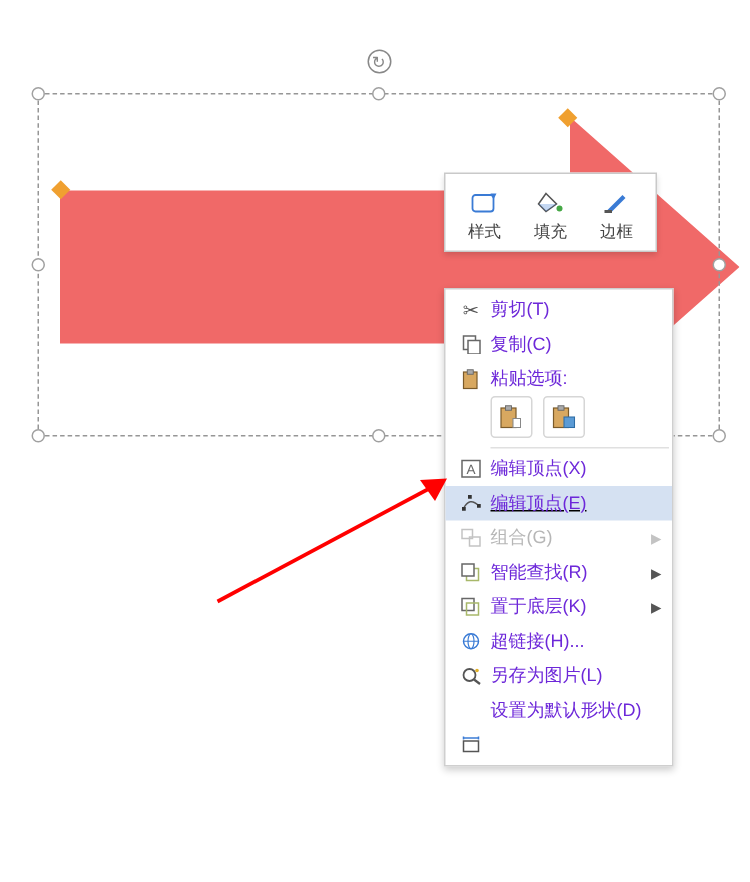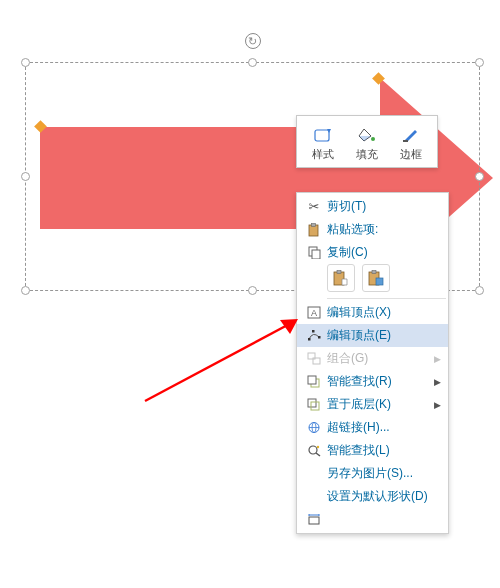--- a/index.html
+++ b/index.html
@@ -31,25 +31,25 @@
   
   
   .mini-toolbar { position: absolute; left: 296px; top: 115px; width: 142px; height: 53px; background: #fff; border: 1px solid #c9c9c9; box-shadow: 0 2px 4px rgba(0,0,0,0.15); display: flex; align-items: flex-end; justify-content: space-around; padding: 3px 4px; }
   .mini-btn { display: flex; flex-direction: column; align-items: center; gap: 1px; cursor: pointer; padding: 2px 2px; }
   .mini-btn .mic { width: 22px; height: 22px; display:flex;align-items:center;justify-content:center; }
   .mini-btn span { font-size: 11px; color: #444; }
   
   
   .ctx-menu { position: absolute; left: 296px; top: 192px; width: 153px; background: #fff; border: 1px solid #cfcfcf; box-shadow: 0 2px 5px rgba(0,0,0,0.2); padding: 2px 0; }
   .ctx-item { display: flex; align-items: center; height: 23px; padding: 0 4px 0 4px; cursor: default; position: relative; }
-  .ctx-item.hover { background: #d5e1f2; }
+  .ctx-item.hover { background: #d5e1f2; text-decoration: underline; }
   .ctx-item.disabled { color: #b6b6b6; }
   .ctx-item .ic { width: 26px; display:flex; align-items:center; justify-content:center; color:#555; font-size:13px; }
   .ctx-item.disabled .ic { color:#c3c3c3; }
-  .ctx-item .lbl { flex: 1; font-size: 12px; color: #0369a1; white-space: nowrap; }
+  .ctx-item .lbl { flex: 1; font-size: 12px; color: #6d28d9; white-space: nowrap; }
   .ctx-item.disabled .lbl { color:#b6b6b6; }
   .ctx-item .sm { width: 10px; font-size: 9px; color:#555; }
   .ctx-item.disabled .sm { color:#c3c3c3; }
   .ctx-sep { height: 1px; background: #e0e0e0; margin: 2px 2px 2px 30px; }
   .paste-section { padding: 0 4px 4px 30px; }
   .paste-btn { display: inline-flex; width: 28px; height: 28px; border: 1px solid #d6d6d6; border-radius: 3px; align-items:center; justify-content:center; margin-right: 4px; cursor: pointer; background:#fff; }
   
   
   .red-arrow { position: absolute; left: 140px; top: 276px; pointer-events: none; }
 
@@ -109,35 +109,35 @@
     </div>
   </div>
 
   <div class="ctx-menu">
     <div class="ctx-item">
       <div class="ic">✂</div>
       <div class="lbl">剪切(T)</div>
     </div>
     <div class="ctx-item">
       <div class="ic">
+        <svg width="13" height="13" viewBox="0 0 13 13">
+            <rect x="1" y="1" width="8" height="9" fill="none" stroke="#676767" stroke-width="1"></rect>
+            <rect x="4" y="4" width="8" height="9" fill="#fff" stroke="#676767" stroke-width="1"></rect>
+          </svg>
+      </div>
+      <div class="lbl">复制(C)</div>
+    </div>
+    <div class="ctx-item">
+      <div class="ic">
         <svg width="13" height="14" viewBox="0 0 13 14">
             <rect x="1" y="2" width="9" height="11" fill="#d8a860" stroke="#7a5a2a" stroke-width="0.8"></rect>
             <rect x="3.5" y="0.5" width="4" height="3" fill="#aaa" stroke="#666" stroke-width="0.6"></rect>
           </svg>
       </div>
       <div class="lbl">粘贴选项:</div>
-    </div>
-    <div class="ctx-item">
-      <div class="ic">
-        <svg width="13" height="13" viewBox="0 0 13 13">
-            <rect x="1" y="1" width="8" height="9" fill="none" stroke="#676767" stroke-width="1"></rect>
-            <rect x="4" y="4" width="8" height="9" fill="#fff" stroke="#676767" stroke-width="1"></rect>
-          </svg>
-      </div>
-      <div class="lbl">复制(C)</div>
     </div>
     <div class="paste-section">
       <div class="paste-btn">
         <svg width="18" height="18" viewBox="0 0 18 18">
             <rect x="2" y="3" width="10" height="13" fill="#d8a860" stroke="#7a5a2a" stroke-width="0.8"></rect>
             <rect x="5" y="1.5" width="4" height="3" fill="#aaa" stroke="#666" stroke-width="0.6"></rect>
             <path d="M10 10 L15 10 L15 16 L10 16 Z" fill="#fff" stroke="#888" stroke-width="0.7"></path>
           </svg>
       </div>
       <div class="paste-btn">
@@ -210,25 +210,21 @@
       <div class="lbl">超链接(H)...</div>
     </div>
     <div class="ctx-item">
       <div class="ic">
         <svg width="14" height="13" viewBox="0 0 14 13">
             <circle cx="6" cy="6" r="4" fill="none" stroke="#555" stroke-width="1.2"></circle>
             <line x1="9" y1="9" x2="13" y2="12" stroke="#555" stroke-width="1.5"></line>
             <circle cx="11" cy="3" r="1.2" fill="#e2b22a"></circle>
           </svg>
       </div>
-      <div class="lbl">智能查找(L)</div>
-    </div>
-    <div class="ctx-item">
-      <div class="ic"></div>
-      <div class="lbl">另存为图片(S)...</div>
+      <div class="lbl">另存为图片(L)</div>
     </div>
     <div class="ctx-item">
       <div class="ic"></div>
       <div class="lbl">设置为默认形状(D)</div>
     </div>
     <div class="ctx-item">
       <div class="ic">
         <svg width="14" height="13" viewBox="0 0 14 13">
             <rect x="2" y="4" width="10" height="7" fill="none" stroke="#555"></rect>
             <line x1="2" y1="2" x2="12" y2="2" stroke="#3a7bd5"></line>

